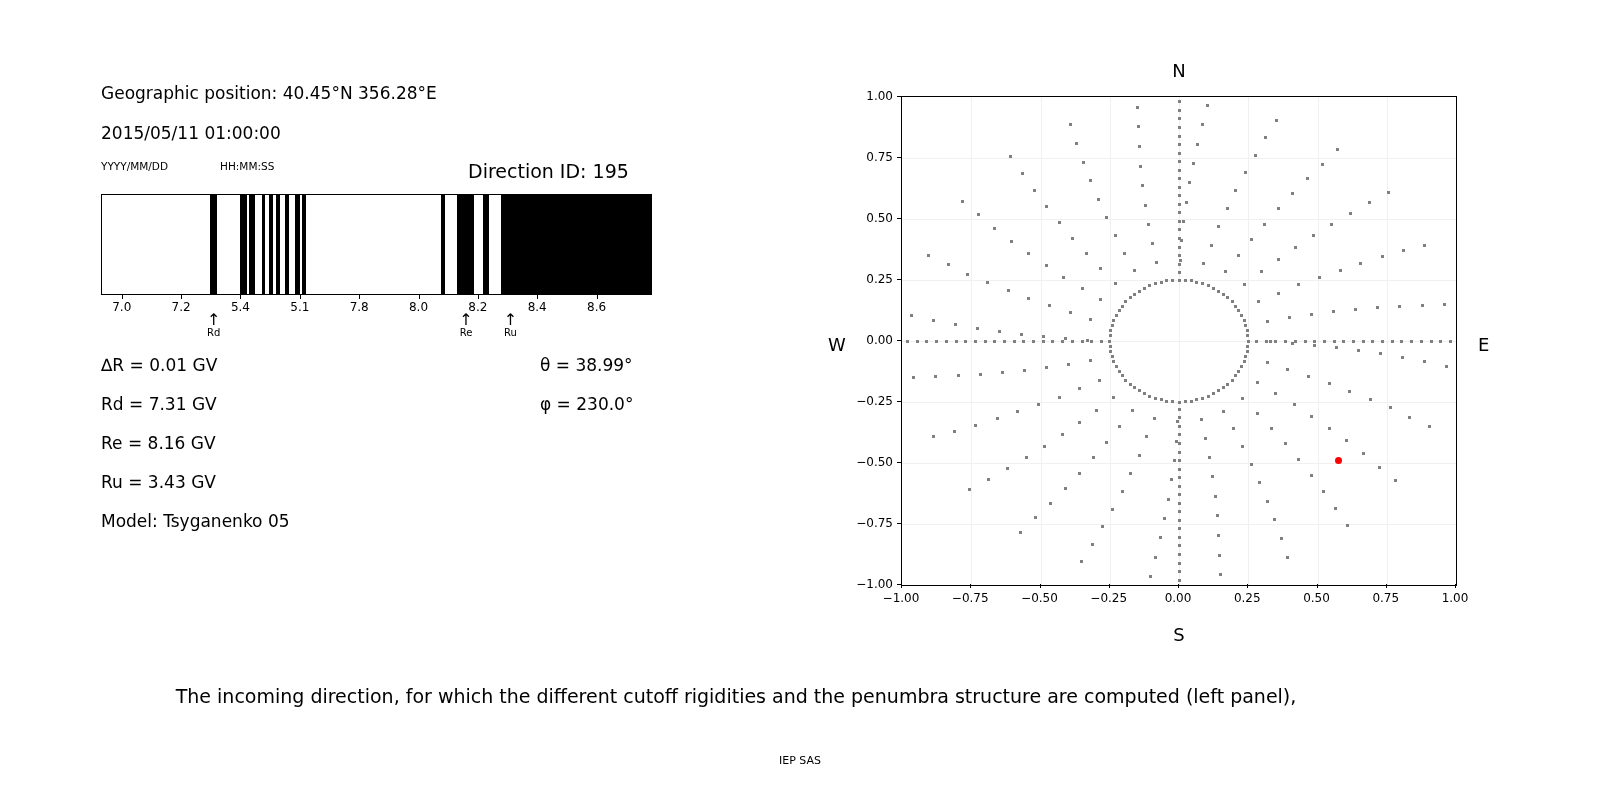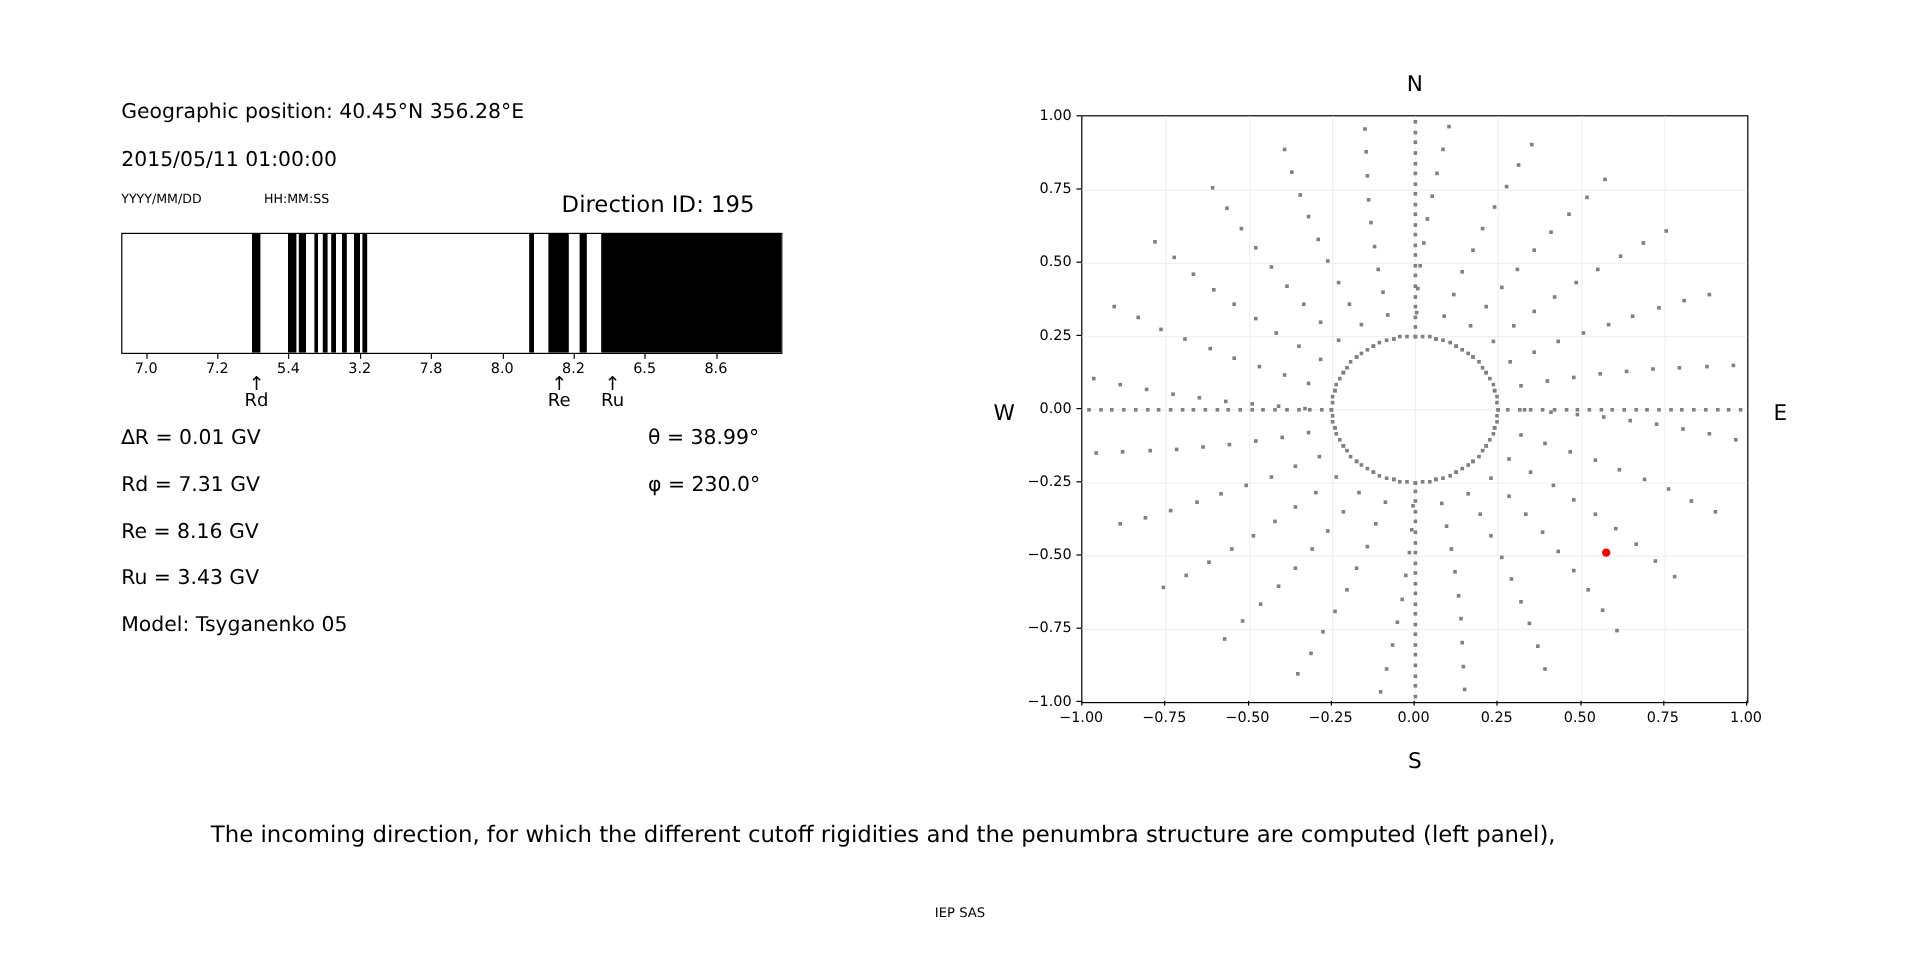--- a/index.html
+++ b/index.html
@@ -99,21 +99,21 @@
     position: absolute;
     width: 40px;
     margin-left: -20px;
     text-align: center;
   }
   .marker .arrow {
     font-size: 16px;
     line-height: 14px;
   }
   .marker .mlabel {
-    font-size: 15px;
+    font-size: 10px;
     line-height: 12px;
   }
 
   
   .val {
     position: absolute;
     font-size: 17px;
     white-space: nowrap;
   }
   #val-dR     { left: 101px; top: 355px; }
@@ -247,29 +247,29 @@
       <div class="band" style="left: 399.138px; width: 149.862px;"></div>
     </div>
   <div id="penumbra-axis">
       <div class="tick" style="left: 20.773px;"></div>
       <div class="tlabel" style="left: 20.773px;">7.0</div>
       <div class="tick" style="left: 80.1243px;"></div>
       <div class="tlabel" style="left: 80.1243px;">7.2</div>
       <div class="tick" style="left: 139.476px;"></div>
       <div class="tlabel" style="left: 139.476px;">5.4</div>
       <div class="tick" style="left: 198.827px;"></div>
-      <div class="tlabel" style="left: 198.827px;">3.2</div>
+      <div class="tlabel" style="left: 198.827px;">5.1</div>
       <div class="tick" style="left: 258.178px;"></div>
       <div class="tlabel" style="left: 258.178px;">7.8</div>
       <div class="tick" style="left: 317.53px;"></div>
       <div class="tlabel" style="left: 317.53px;">8.0</div>
       <div class="tick" style="left: 376.881px;"></div>
       <div class="tlabel" style="left: 376.881px;">8.2</div>
       <div class="tick" style="left: 436.232px;"></div>
-      <div class="tlabel" style="left: 436.232px;">6.5</div>
+      <div class="tlabel" style="left: 436.232px;">8.4</div>
       <div class="tick" style="left: 495.584px;"></div>
       <div class="tlabel" style="left: 495.584px;">8.6</div>
       <div class="marker" style="left: 112.768px; top: 18px;">
         <div class="arrow">↑</div>
         <div class="mlabel">Rd</div>
       </div>
       <div class="marker" style="left: 365.011px; top: 18px;">
         <div class="arrow">↑</div>
         <div class="mlabel">Re</div>
       </div>

